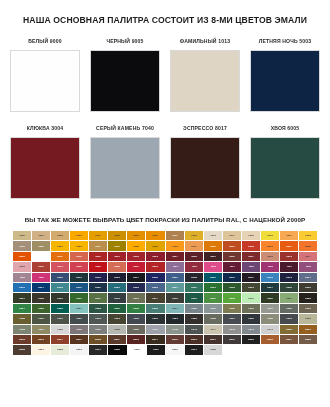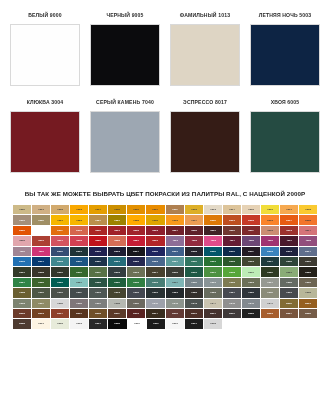--- a/index.html
+++ b/index.html
@@ -117,20 +117,21 @@
     letter-spacing: 0.02px;
     white-space: nowrap;
     transform: scale(0.92);
   }
 </style>
 </head>
 <body>
 
 <div id="page">
 
+  <h1 class="main-heading">НАША ОСНОВНАЯ ПАЛИТРА СОСТОИТ ИЗ 8-МИ ЦВЕТОВ ЭМАЛИ</h1>
 
   <div class="enamel-section">
 
     <div class="enamel-row">
       <div class="enamel-item">
         <div class="enamel-label">БЕЛЫЙ 9000</div>
         <div class="enamel-swatch" style="background-color: rgb(254, 254, 254);"></div>
       </div>
       <div class="enamel-item">
         <div class="enamel-label">ЧЕРНЫЙ 9005</div>

